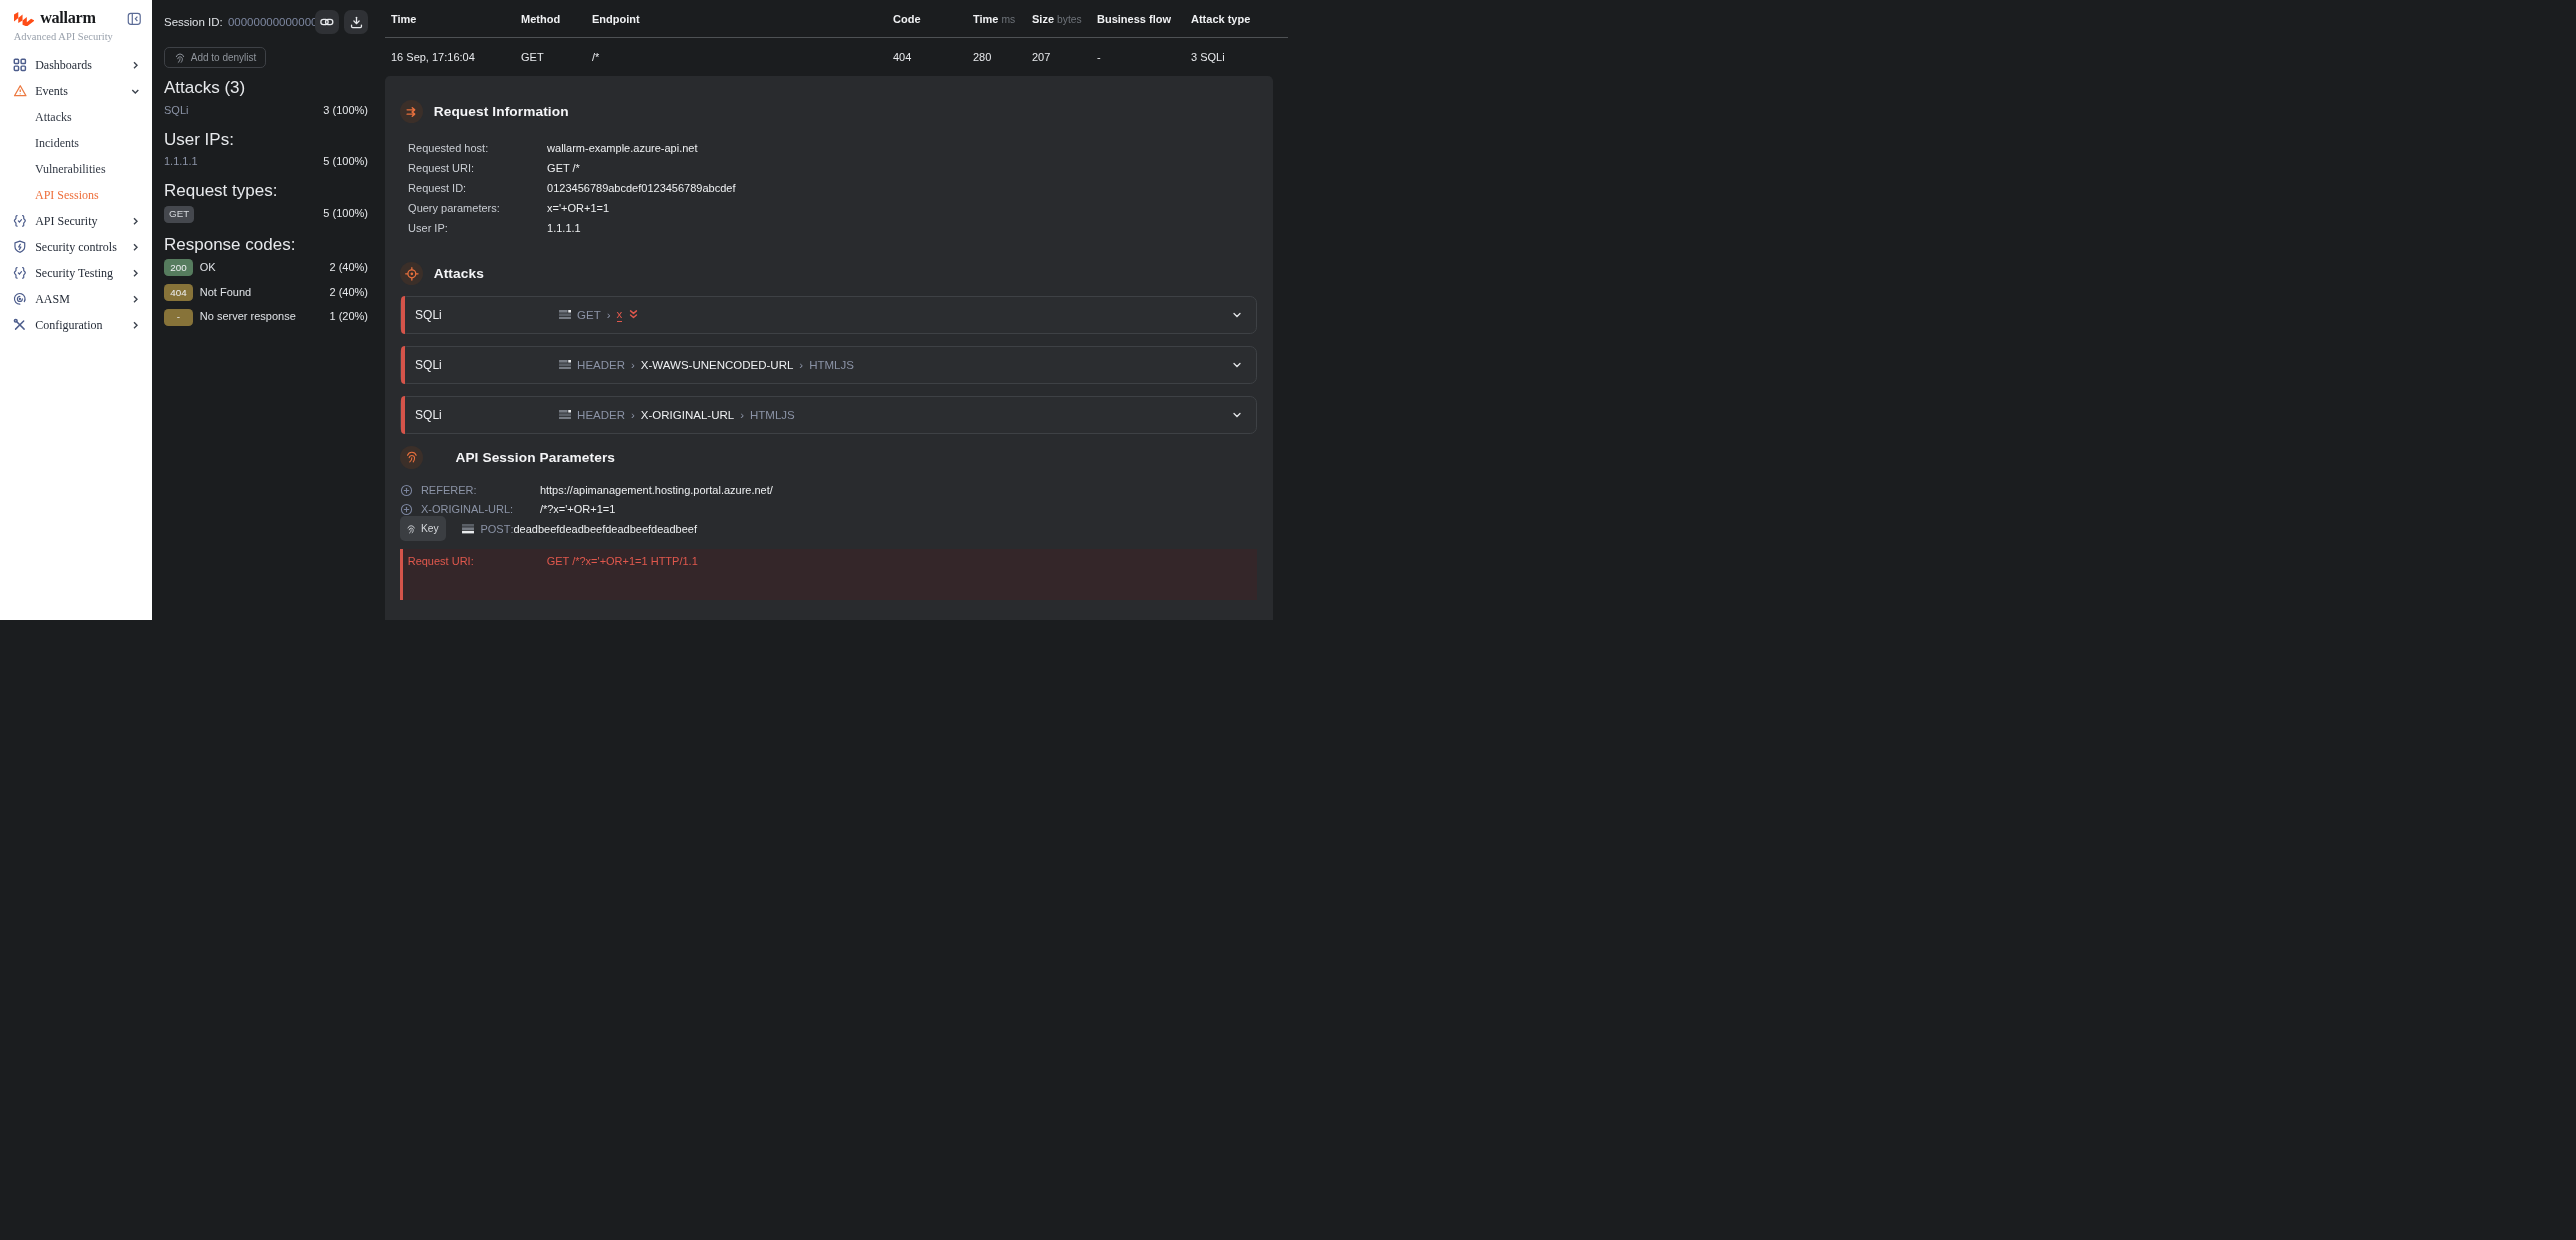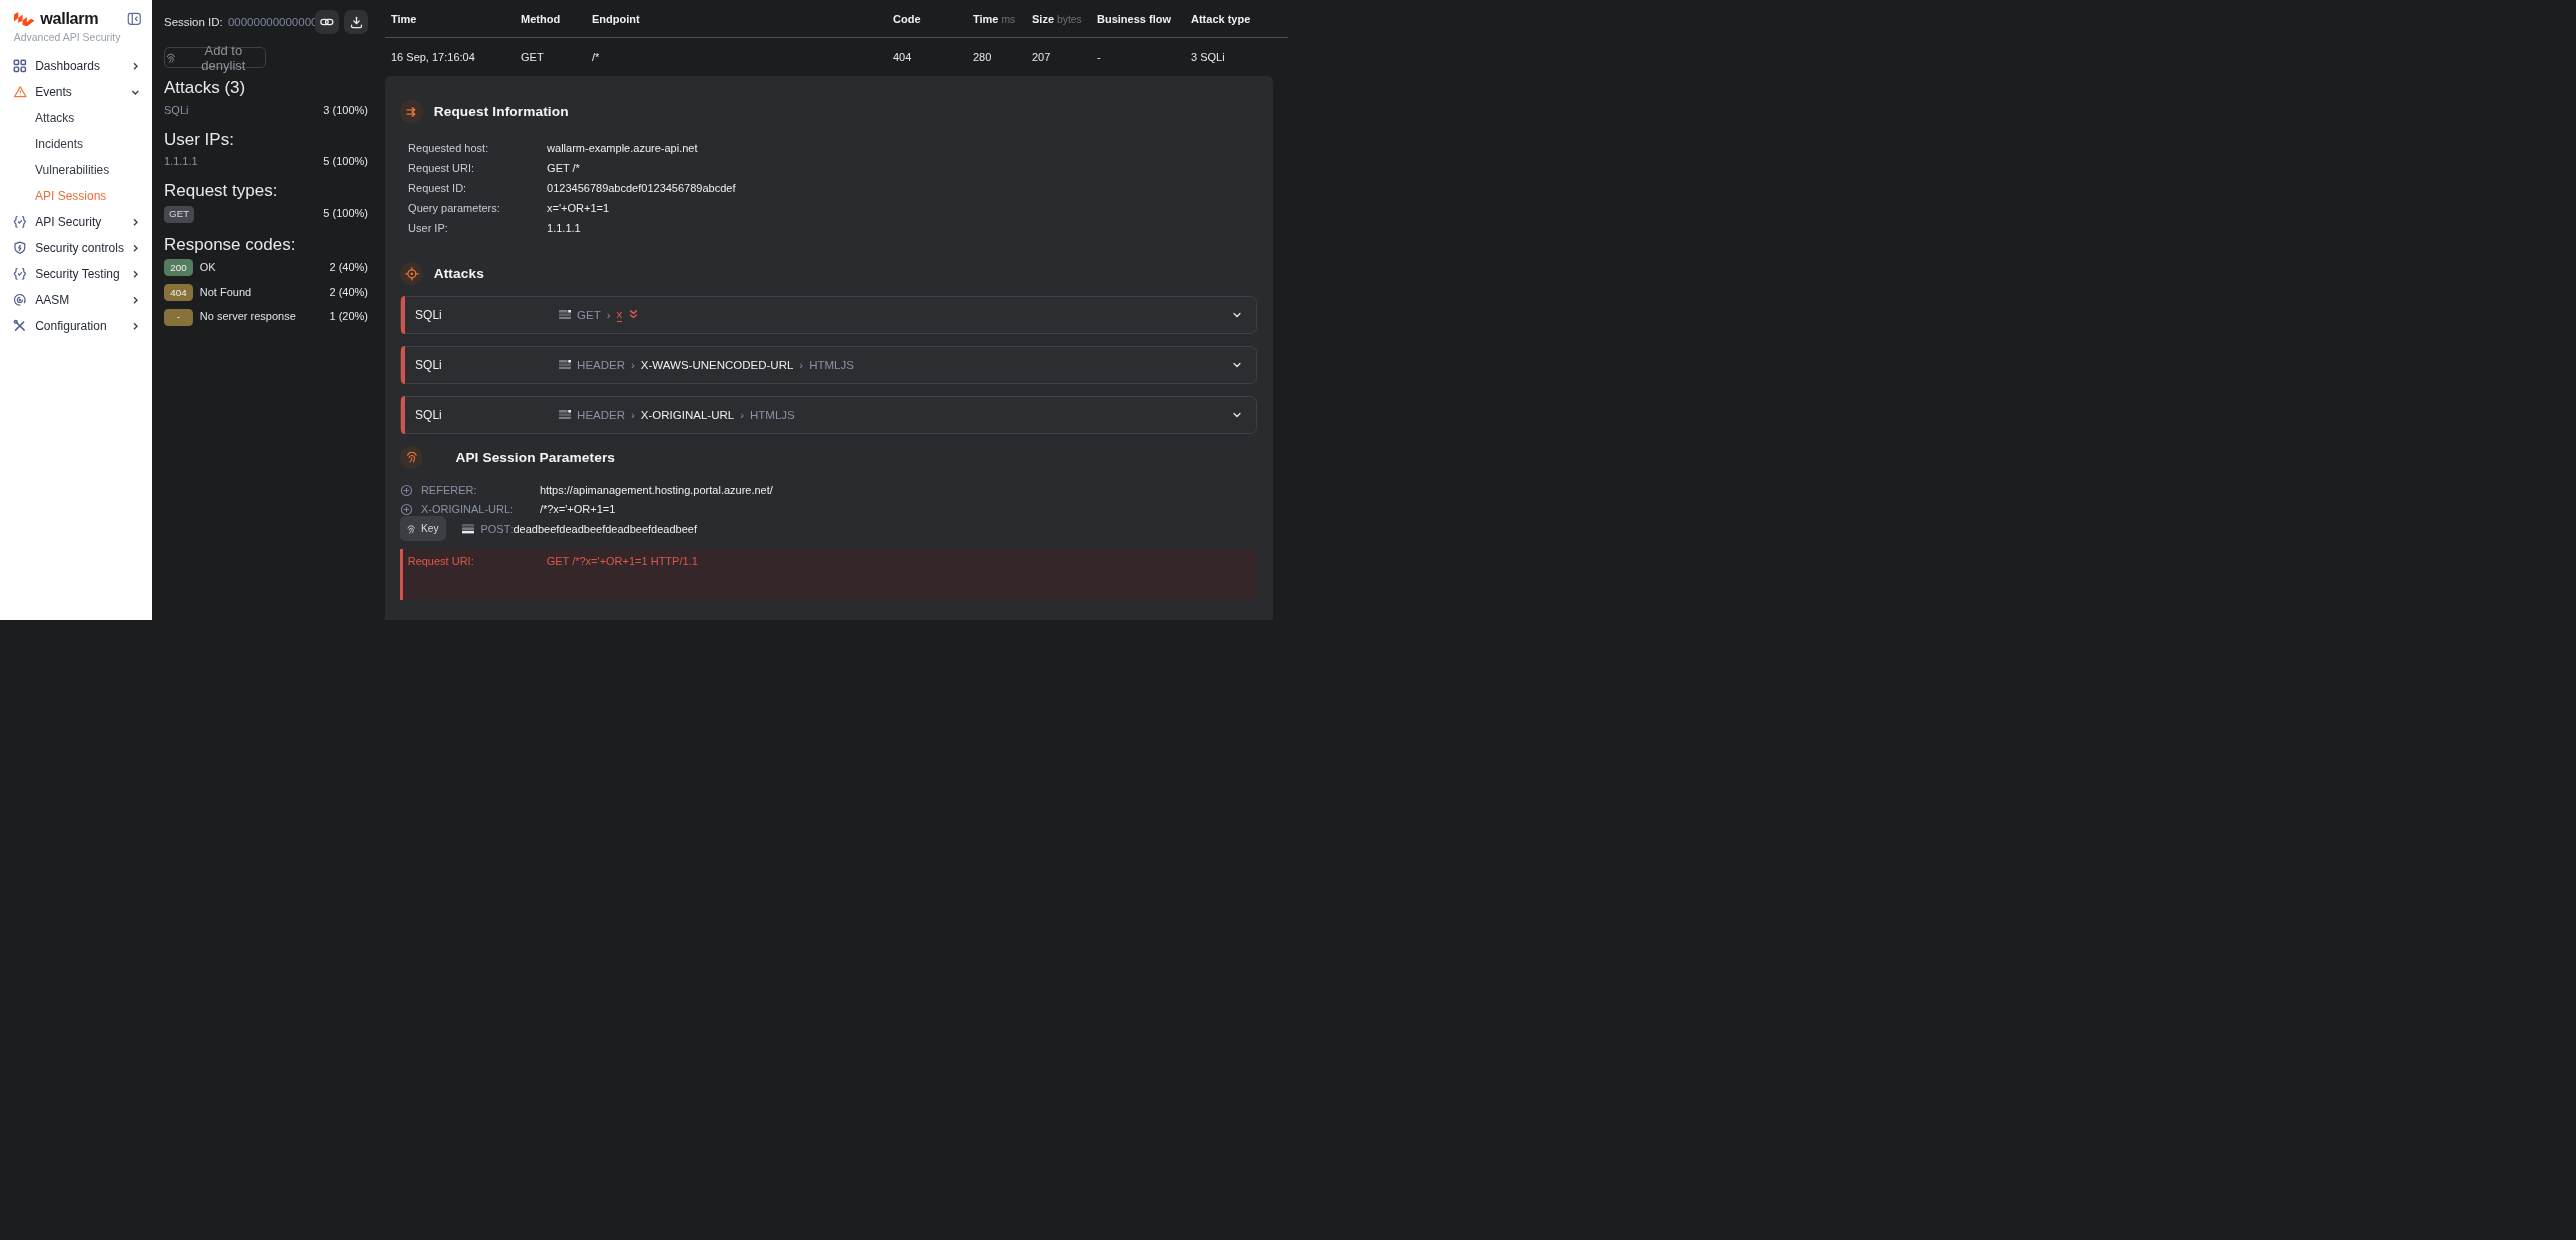--- a/index.html
+++ b/index.html
@@ -1,21 +1,21 @@
 <!DOCTYPE html>
 <html style="font-size:13.7px"><head>
 <meta charset="utf-8">
 <style>
   * { margin:0; padding:0; box-sizing:border-box; }
   html,body { width:1288px; height:620px; overflow:hidden; background:#1b1d1f;
     font-family:"Liberation Sans", sans-serif; }
   .app { display:flex; width:1288px; height:620px; }
 
   
-  .sidebar { width:152px; height:100%; background:#ffffff; flex:0 0 152px; position:relative; }
+  .sidebar { width:152px; height:100%; background:#ffffff; flex:0 0 152px; position:relative;font-family:Liberation Serif, serif; }
   .logo-row { display:flex; align-items:center; padding:9.4px 10.3px 0 13.7px; }
   .logo-mark { width:20.5px; height:14.5px; margin-right:6px; }
   .brand-name { font-size:16.2px; font-weight:700; color:#17191c; letter-spacing:-0.3px; }
   .collapse-btn { margin-left:auto; cursor:pointer; display:flex; }
   .brand-sub { padding:2.6px 13.7px 0 13.7px; font-size:10.5px; color:#99a1ac; white-space:nowrap; }
   .nav { margin-top:10.3px; }
   .nav-item { display:flex; align-items:center; height:26px; padding:0 12px 0 13px;
     font-size:12px; color:#252c38; cursor:pointer; }
   .nav-item .nicon { width:14.5px; height:14.5px; margin-right:7.7px; display:flex; align-items:center; justify-content:center; flex:0 0 14.5px; }
   .nav-item .chev { margin-left:auto; color:#3c434e; display:flex; }
@@ -26,21 +26,21 @@
   
   .spanel { width:233px; flex:0 0 233px; height:100%; background:#1b1d1f; padding:10.3px 17px 0 12px; }
   .sess-head { display:flex; align-items:center; height:24px; }
   .sess-label { font-size:11.5px; color:#dfe2e6; margin-right:5.1px; white-space:nowrap; }
   .sess-value { font-size:11.5px; color:#7d87a0; white-space:nowrap; overflow:hidden; }
   .sess-btns { margin-left:auto; display:flex; gap:5.1px; }
   .icon-btn { width:24px; height:24px; background:#2f3135; border-radius:6.8px; display:flex;
     align-items:center; justify-content:center; cursor:pointer; flex:0 0 24px; }
   .denylist-btn { margin-top:13px; height:20.5px; width:102px; border:0.9px solid #3e4146; border-radius:5.1px;
     background:transparent; display:flex; align-items:center; justify-content:center; gap:5.1px;
-    font-size:13px; color:#8f949b; cursor:pointer; }
+    font-size:10px; color:#8f949b; cursor:pointer; }
   .sp-h { margin-top:15.4px; font-size:17px; color:#e7e9ec; line-height:13.7px; }
   .sp-h.first { margin-top:13.7px; }
   .sp-row { margin-top:8.6px; display:flex; align-items:center; justify-content:space-between;
     line-height:13.7px; height:13.7px; }
   .sp-row.badged { height:17px; margin-top:7.7px; }
   .sp-key { font-size:11px; color:#8b93a6; display:flex; align-items:center; gap:6.8px; }
   .sp-count { font-size:11px; color:#e7e9ec; }
   .badge { display:inline-flex; align-items:center; justify-content:center; height:17px; min-width:29px;
     padding:0 5.1px; border-radius:4.3px; font-size:9.8px; color:#eef0f2; }
   .badge.gray { background:#45484e; color:#d5d8dd; }

